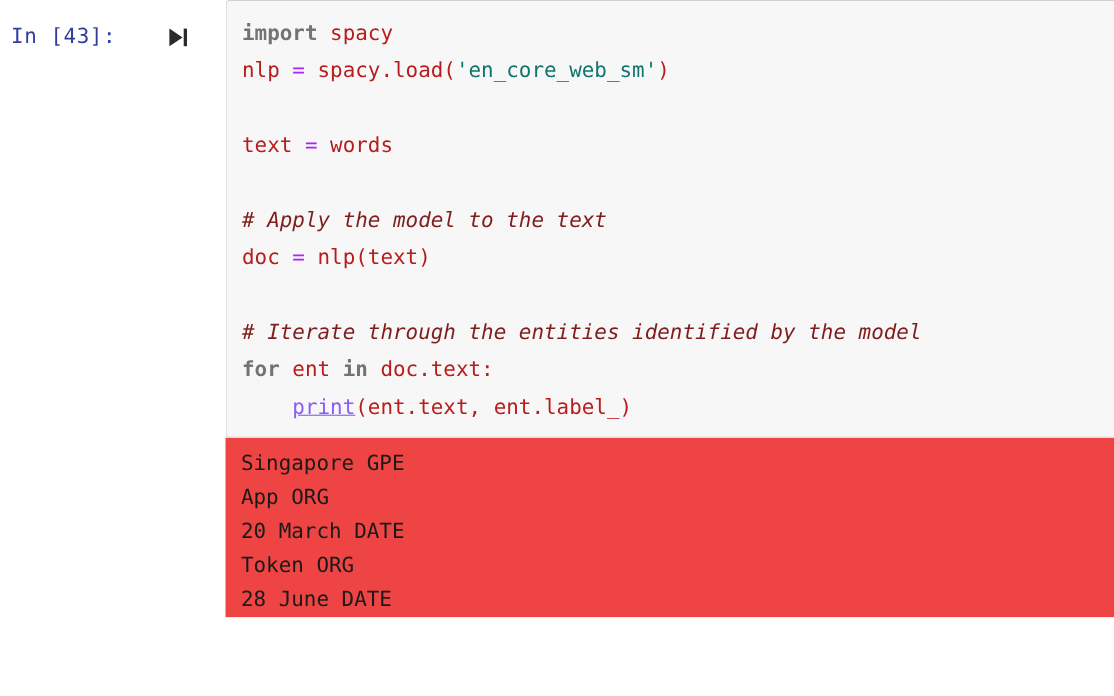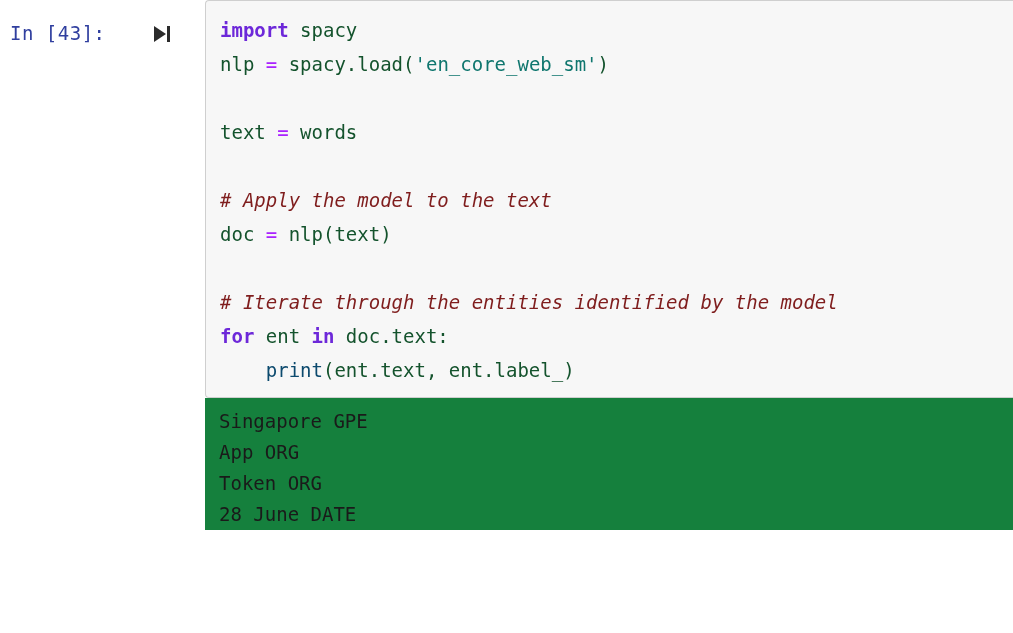--- a/index.html
+++ b/index.html
@@ -81,41 +81,41 @@
   .code-line {
     font-family: "DejaVu Sans Mono", "Liberation Mono", monospace;
     font-size: 19px;
     line-height: 34px;
     height: 34px;
     white-space: pre;
     color: #2b2b2b;
   }
   .code-line.blank { color: transparent; }
 
-  .tok-keyword  { color: #6d28d9; font-weight: bold; }
-  .tok-builtin  { color: #0c4a6e; }
+  .tok-keyword  { color: #737373; font-weight: bold; }
+  .tok-builtin  { color: #8b5cf6; text-decoration: underline; }
   .tok-operator { color: #aa22ff; }
   .tok-string   { color: #0f766e; }
   .tok-comment  { color: #7f1d1d; font-style: italic; }
-  .tok-plain    { color: #14532d; }
+  .tok-plain    { color: #b91c1c; }
 
   
   .output-row {
     display: flex;
     align-items: flex-start;
     width: 1013px;
   }
   .output-gutter {
     width: 205px;
     min-width: 205px;
     background: #ffffff;
   }
   .output-area {
     flex: 1 1 auto;
-    background: #15803d;
+    background: #ef4444;
     padding: 8px 0 0 14px;
     box-sizing: border-box;
   }
   .output-line {
     font-family: "DejaVu Sans Mono", "Liberation Mono", monospace;
     font-size: 19px;
     line-height: 31px;
     height: 31px;
     white-space: pre;
     color: #1a1a1a;
@@ -155,19 +155,20 @@
     </div>
 
   </div>
 
   <div class="output-row">
     <div class="output-gutter"></div>
     <div class="output-area">
       <div id="output-lines">
           <div class="output-line">Singapore GPE</div>
           <div class="output-line">App ORG</div>
+          <div class="output-line">20 March DATE</div>
           <div class="output-line">Token ORG</div>
           <div class="output-line">28 June DATE</div>
         </div>
     </div>
   </div>
 
 </div>
 
 </body></html>

